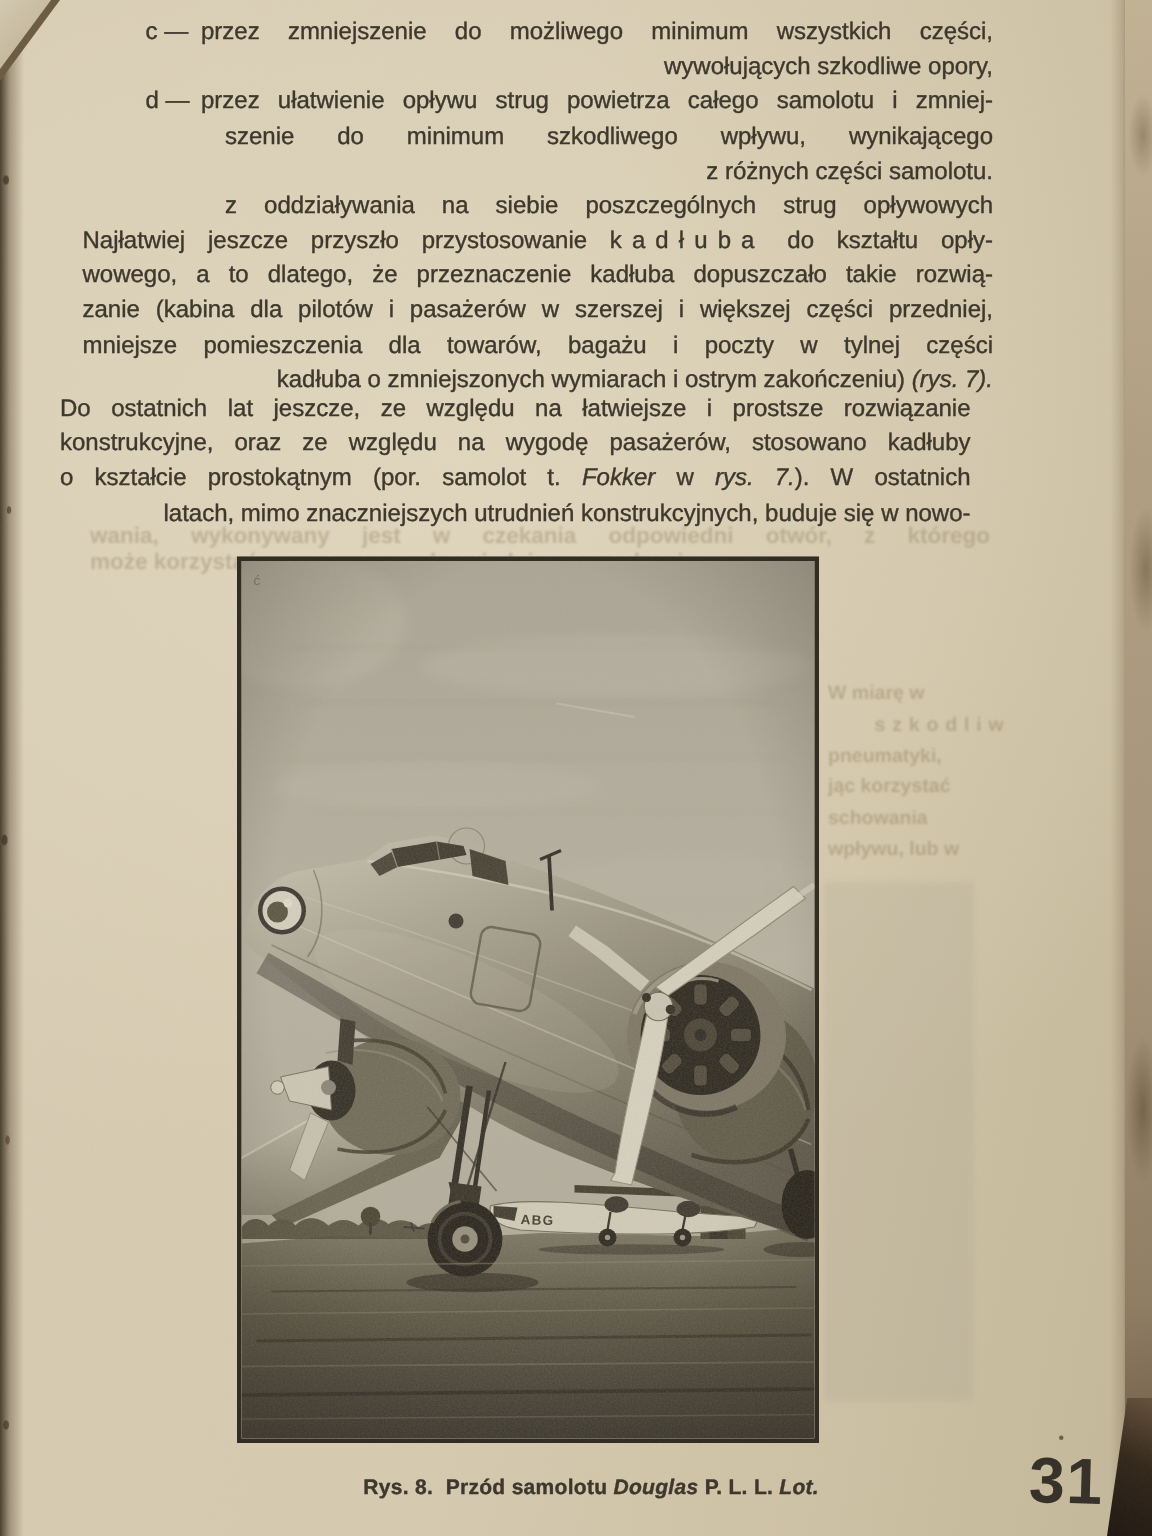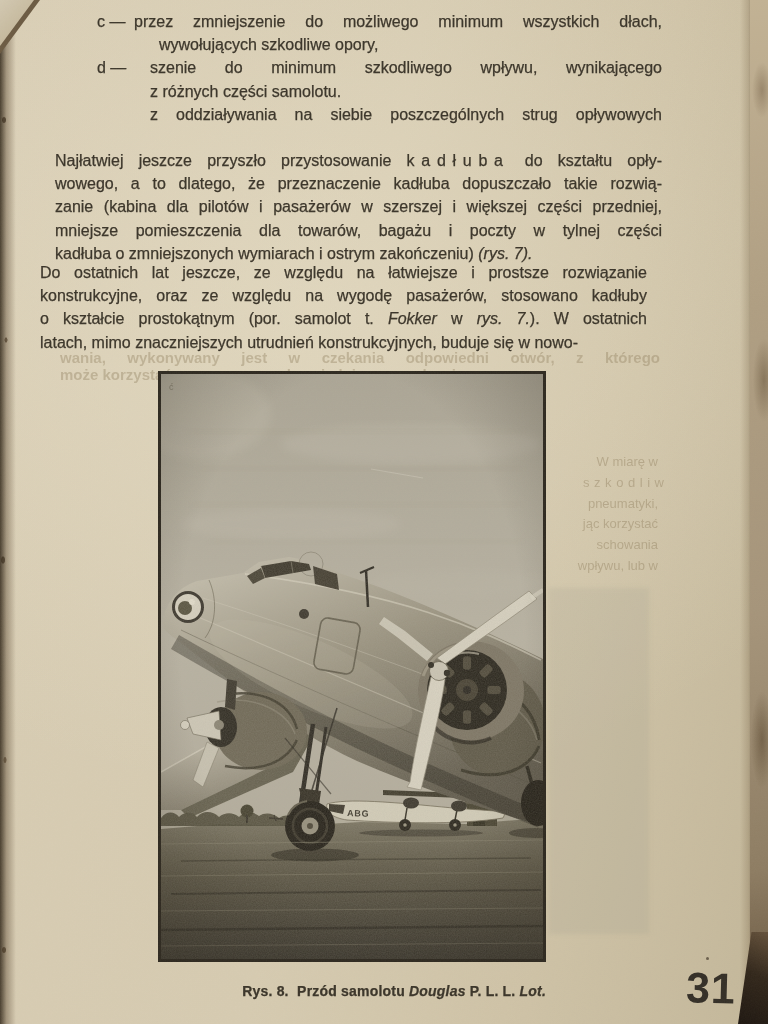--- a/index.html
+++ b/index.html
@@ -35,32 +35,32 @@
   .edge-shade{position:absolute;left:740px;top:0;width:12px;height:100%;z-index:6;
     background:linear-gradient(90deg, rgba(120,100,70,0), rgba(120,100,70,.28) 70%, rgba(90,72,48,.45));}
   .corner-dark{position:absolute;right:0;bottom:0;width:30px;height:92px;z-index:7;
     background:linear-gradient(205deg,#63503a 0%,#31261a 45%,#1d1610 100%);
     clip-path:polygon(45% 0,100% 0,100% 100%,0 100%);}
   
   .ghost{position:absolute;z-index:1;color:#8e7d5c;opacity:.38;font-weight:700;
     filter:blur(.6px);font-size:15px;line-height:17px;}
   .ghost.jl{text-align:justify;text-align-last:justify;}
   .ghost-margin{position:absolute;left:552px;top:452px;width:106px;z-index:1;
-    color:#8e7d5c;opacity:.42;font-weight:400;filter:blur(.7px);
-    font-size:13px;line-height:20.8px;text-align:right;}
+    color:#8e7d5c;opacity:.42;font-weight:700;filter:blur(.7px);
+    font-size:13px;line-height:20.8px;}
   .ghost-margin .sp2{letter-spacing:.35em;margin-left:31px;}
   .ghost-photo{position:absolute;left:549px;top:588px;width:100px;height:346px;z-index:1;
     background:rgba(150,148,136,.16);filter:blur(2px);}
   
   .ink{-webkit-text-stroke:.25px currentColor;}
   .block{position:absolute;z-index:2;font-size:16px;line-height:23.2px;}
   .list{top:10px;left:97px;width:565px;}
   .p1{top:149px;left:55px;width:607px;}
   .p2{top:261px;left:40px;width:607px;}
-  .bl{position:relative;}
+  .bl{position:relative;text-align:right;}
   .jl{text-align:justify;text-align-last:justify;}
   .ml37{margin-left:37px;}
   .ml53{margin-left:53px;}
   .ml62{margin-left:62px;}
   .marker{position:absolute;left:-37px;top:0;white-space:pre;}
   .spaced{letter-spacing:.42em;}
   i{font-style:italic;}
   
   .photo-frame{position:absolute;left:158px;top:371px;width:388px;height:591px;
     box-sizing:border-box;border:3px solid #2e2920;z-index:2;background:#b2ab9a;}
@@ -87,25 +87,25 @@
     <div>W miarę w</div>
     <div class="sp2">szkodliw</div>
     <div>pneumatyki,</div>
     <div>jąc korzystać</div>
     <div>schowania</div>
     <div>wpływu, lub w</div>
   </div>
 
   <div class="block list ink">
     <div class="bl jl ml37">
-      <span class="marker">c —</span><span>przez zmniejszenie do możliwego minimum wszystkich dłach,</span>
+      <span class="marker">c —</span><span>przez zmniejszenie do możliwego minimum wszystkich części,</span>
     </div>
     <div class="bl ml62">wywołujących szkodliwe opory,</div>
     <div class="bl jl ml37">
-      <span class="marker">d —</span>
+      <span class="marker">d —</span><span>przez ułatwienie opływu strug powietrza całego samolotu i zmniej-</span>
     </div>
     <div class="bl jl ml53">szenie do minimum szkodliwego wpływu, wynikającego</div>
     <div class="bl ml53">z różnych części samolotu.</div>
     <div class="bl jl ml53">z oddziaływania na siebie poszczególnych strug opływowych</div>
   </div>
 
   <div class="block p1 ink">
     <div class="bl jl"><span>Najłatwiej jeszcze przyszło przystosowanie </span><span class="spaced">kadłuba</span><span> do kształtu opły-</span></div>
     <div class="bl jl">wowego, a to dlatego, że przeznaczenie kadłuba dopuszczało takie rozwią-</div>
     <div class="bl jl">zanie (kabina dla pilotów i pasażerów w szerszej i większej części przedniej,</div>

